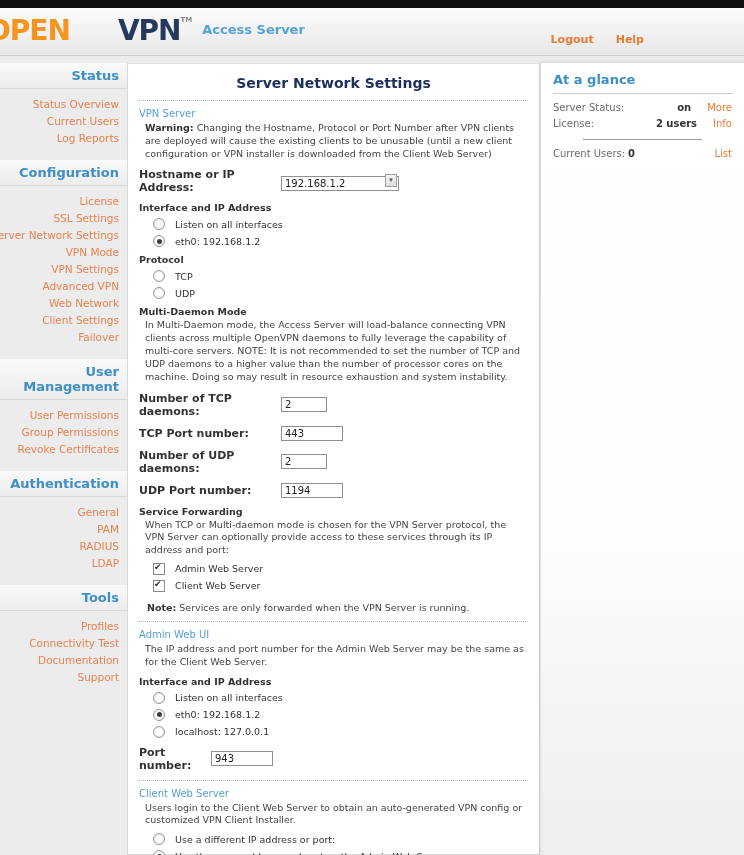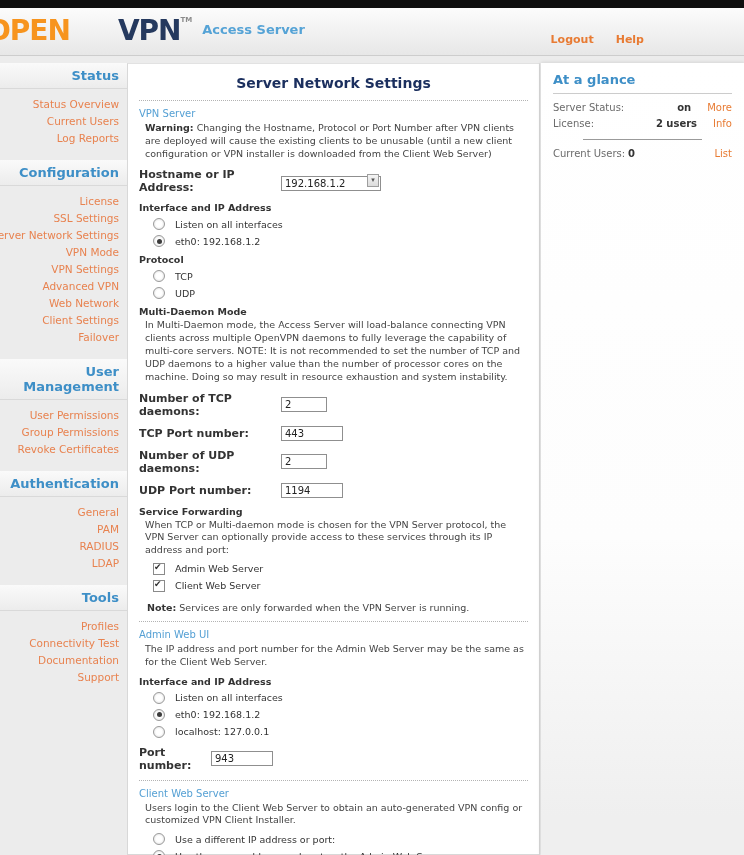--- a/index.html
+++ b/index.html
@@ -50,21 +50,21 @@
   .desc{font-size:9.5px;line-height:1.35;color:#444;margin:2px 0 6px 6px;}
   .bold-label{font-size:9.5px;font-weight:bold;color:#333;margin:7px 0 2px;}
   .frow{display:flex;align-items:center;margin:8px 0;}
   .frow label{font-size:11px;font-weight:bold;color:#333;width:142px;flex:none;}
   .tinput{
     font-family:inherit;font-size:10px;color:#222;
     border:1px solid #8f8f8f;background:#fff;
     height:15px;box-sizing:border-box;padding:1px 3px;
   }
   .host-wrap{position:relative;display:inline-block;}
-  .host-wrap .tinput{width:100px;padding-right:24px;}
+  .host-wrap .tinput{width:118px;padding-right:24px;}
   .input-icon{
     position:absolute;right:2px;top:2px;width:10px;height:11px;
     border:1px solid #9e9e9e;background:linear-gradient(#f4f4f4,#dcdcdc);
     font-size:7px;line-height:11px;text-align:center;color:#555;
   }
   .w-small{width:46px;}
   .w-med{width:62px;}
   .opt-row{display:flex;align-items:center;margin:5px 0 5px 14px;font-size:9.5px;color:#333;}
   .opt-row .lbl{margin-left:10px;}
   .radio{

